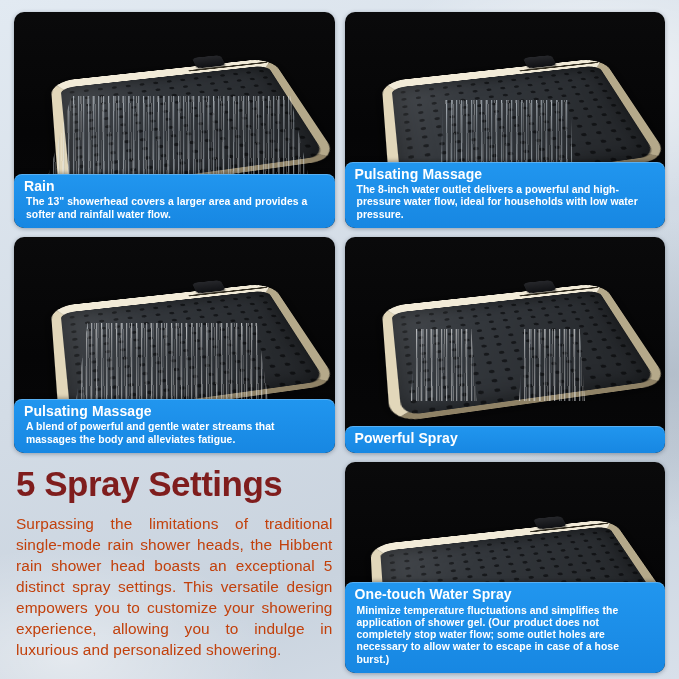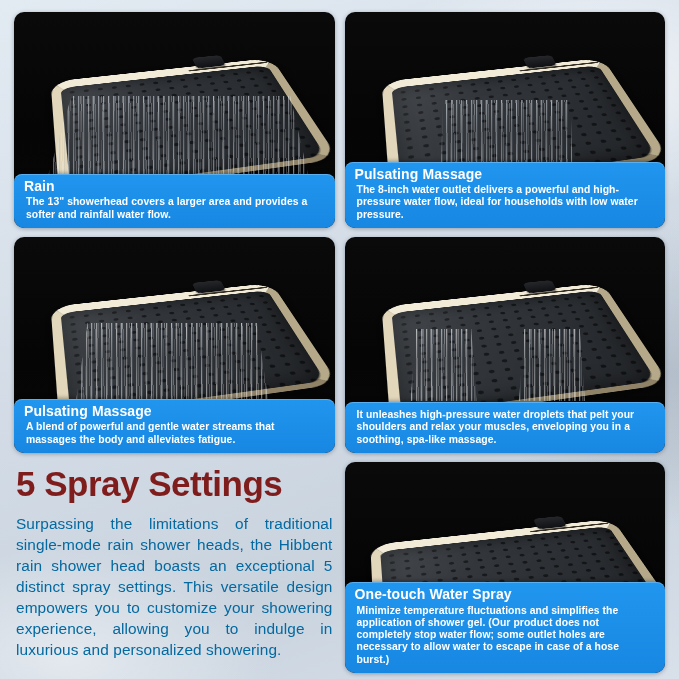--- a/index.html
+++ b/index.html
@@ -83,21 +83,21 @@
   }
   .caption h3{margin:0;font-size:14px;line-height:1.1;font-weight:bold;letter-spacing:.1px;}
   .caption p{margin:2px 2px 0;font-size:10.4px;line-height:1.18;font-weight:bold;letter-spacing:.05px;}
   
   .intro{position:relative;padding:0 2px;}
   .intro h2{
     margin:4px 0 10px;font-size:35px;line-height:1.05;font-weight:bold;color:#7f1d1d;
     letter-spacing:-.5px;
   }
   .intro p{
-    margin:10px 0 0;font-size:15.4px;line-height:1.37;color:#0369a1;
+    margin:10px 0 0;font-size:15.4px;line-height:1.37;color:#c2410c;
     text-align:justify;letter-spacing:.1px;
   }
 </style>
 </head>
 <body>
 
 <div class="page">
 
   <section class="panel p-rain">
     <div class="scene">
@@ -144,21 +144,21 @@
   <section class="panel p-spray">
     <div class="scene">
       <div class="head">
         <span class="btn"></span>
         <span class="slot"></span>
       </div>
       <div class="water w-colL"></div>
       <div class="water w-colR"></div>
     </div>
     <div class="caption">
-      <p>It unleashes high-pressure water droplets that pelt your shoulders and relax your muscles, enveloping you in a soothing, spa-like massage.</p>
+      <h3>Powerful Spray</h3>
     </div>
   </section>
 
   <section class="intro">
     <h2>5 Spray Settings</h2>
     <p>Surpassing the limitations of traditional single-mode rain shower heads, the Hibbent rain shower head boasts an exceptional 5 distinct spray settings. This versatile design empowers you to customize your showering experience, allowing you to indulge in luxurious and personalized showering.</p>
   </section>
 
   <section class="panel p-stop">
     <div class="scene">

